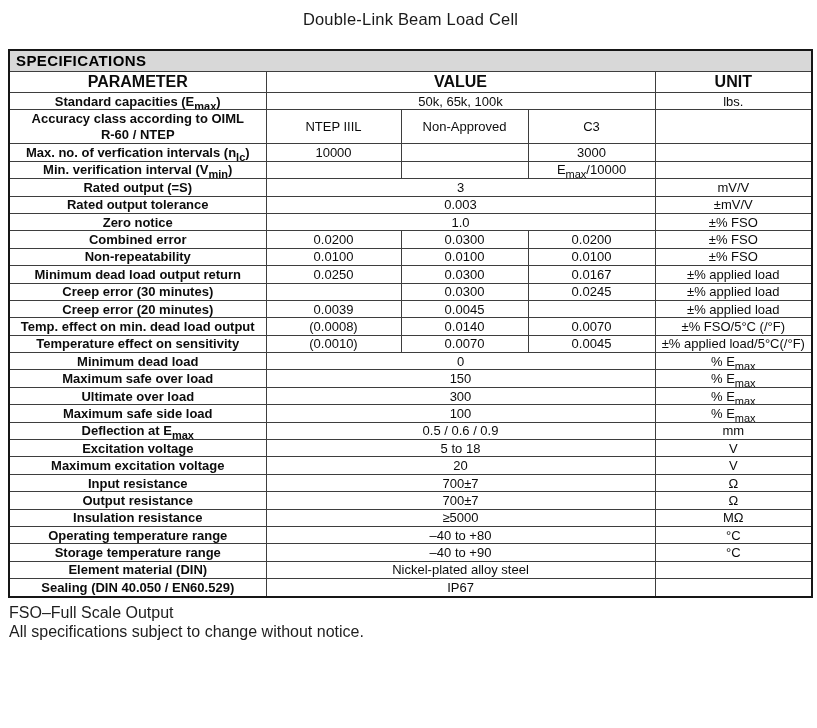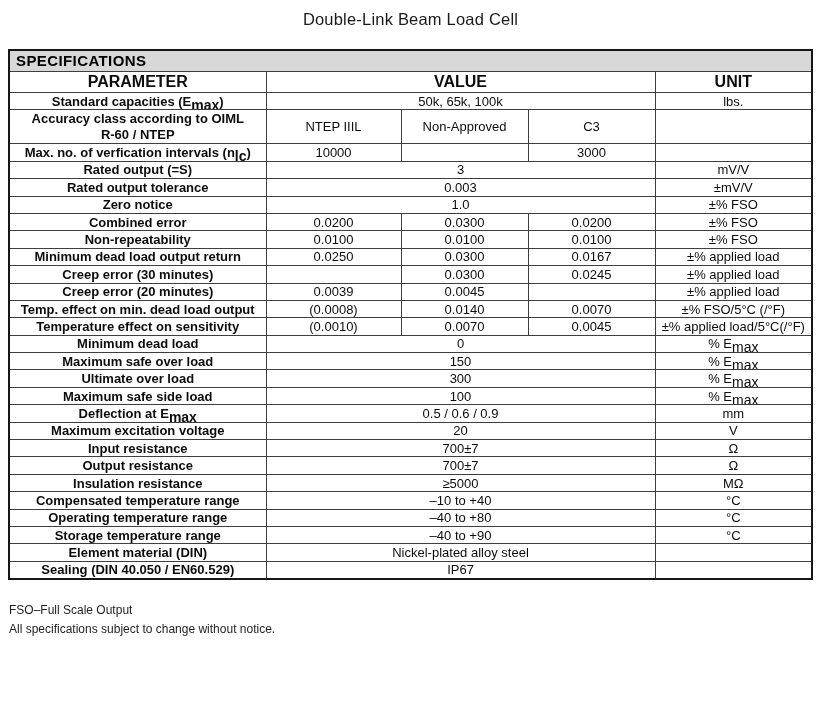--- a/index.html
+++ b/index.html
@@ -63,27 +63,27 @@
   td.param {
     text-align: left;
     font-weight: 700;
     padding: 0 4px 0 6px;
     font-size: 12.9px;
   }
   td.unit { font-size: 12.6px; }
   tr.tall td { height: 33px; }
   tr.tall td.param { line-height: 15.5px; }
   sub {
-    font-size: 14px;
+    font-size: 11px;
     line-height: 0;
     text-decoration: underline;
   }
   .footer {
-    margin: 21px 0 0 9px;
-    font-size: 12px;
+    margin: 5px 0 0 9px;
+    font-size: 16px;
     line-height: 19px;
     color: #1e1e1e;
   }
 </style>
 </head>
 <body>
 
 <div>
 
   <h1 class="page-title">Double-Link Beam Load Cell</h1>
@@ -120,20 +120,27 @@
           <td class="unit"></td>
         </tr>
         <tr>
           <td class="param">Max. no. of verfication intervals (n<sub>lc</sub>)</td>
           <td class="val">10000</td>
           <td class="val"></td>
           <td class="val">3000</td>
           <td class="unit"></td>
         </tr>
         <tr>
+          <td class="param">Min. verification interval (V<sub>min</sub>)</td>
+          <td class="val"></td>
+          <td class="val"></td>
+          <td class="val">E<sub>max</sub>/10000</td>
+          <td class="unit"></td>
+        </tr>
+        <tr>
           <td class="param">Rated output (=S)</td>
           <td colspan="3" class="val">3</td>
           <td class="unit">mV/V</td>
         </tr>
         <tr>
           <td class="param">Rated output tolerance</td>
           <td colspan="3" class="val">0.003</td>
           <td class="unit">±mV/V</td>
         </tr>
         <tr>
@@ -209,43 +216,43 @@
           <td class="param">Maximum safe side load</td>
           <td colspan="3" class="val">100</td>
           <td class="unit">% E<sub>max</sub></td>
         </tr>
         <tr>
           <td class="param">Deflection at E<sub>max</sub></td>
           <td colspan="3" class="val">0.5 / 0.6 / 0.9</td>
           <td class="unit">mm</td>
         </tr>
         <tr>
+          <td class="param">Excitation voltage</td>
+          <td colspan="3" class="val">5 to 18</td>
+          <td class="unit">V</td>
+        </tr>
+        <tr>
           <td class="param">Maximum excitation voltage</td>
           <td colspan="3" class="val">20</td>
           <td class="unit">V</td>
         </tr>
         <tr>
           <td class="param">Input resistance</td>
           <td colspan="3" class="val">700±7</td>
           <td class="unit">Ω</td>
         </tr>
         <tr>
           <td class="param">Output resistance</td>
           <td colspan="3" class="val">700±7</td>
           <td class="unit">Ω</td>
         </tr>
         <tr>
           <td class="param">Insulation resistance</td>
           <td colspan="3" class="val">≥5000</td>
           <td class="unit">MΩ</td>
-        </tr>
-        <tr>
-          <td class="param">Compensated temperature range</td>
-          <td colspan="3" class="val">–10 to +40</td>
-          <td class="unit">°C</td>
         </tr>
         <tr>
           <td class="param">Operating temperature range</td>
           <td colspan="3" class="val">–40 to +80</td>
           <td class="unit">°C</td>
         </tr>
         <tr>
           <td class="param">Storage temperature range</td>
           <td colspan="3" class="val">–40 to +90</td>
           <td class="unit">°C</td>

